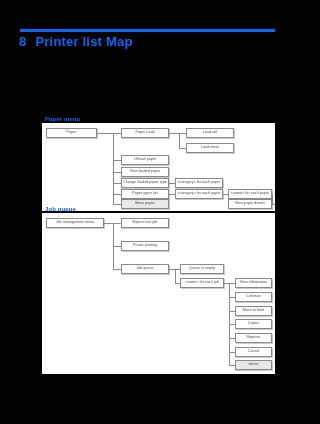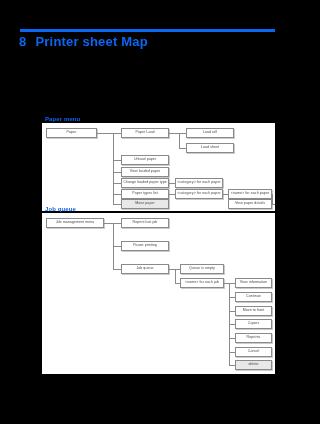--- a/index.html
+++ b/index.html
@@ -93,21 +93,21 @@
   .line.v { width: 1px; }
 </style>
 </head>
 <body>
 
 <div id="page">
 
   <div class="chapter-rule"></div>
   <div class="chapter-title">
     <span class="chapter-num">8</span>
-    <span class="chapter-text">Printer sheet Map</span>
+    <span class="chapter-text">Printer list Map</span>
   </div>
 
   <div class="section-heading" id="sec-paper">Paper menu</div>
 
   <div class="panel" id="panel-paper"></div>
 
   <div class="node" style="left:46px;  top:128px; width:51px; height:10px;">Paper</div>
 
   <div class="line h" style="left:97px;  top:133px; width:16px;"></div>
   <div class="line v" style="left:113px; top:133px; height:71px;"></div>

